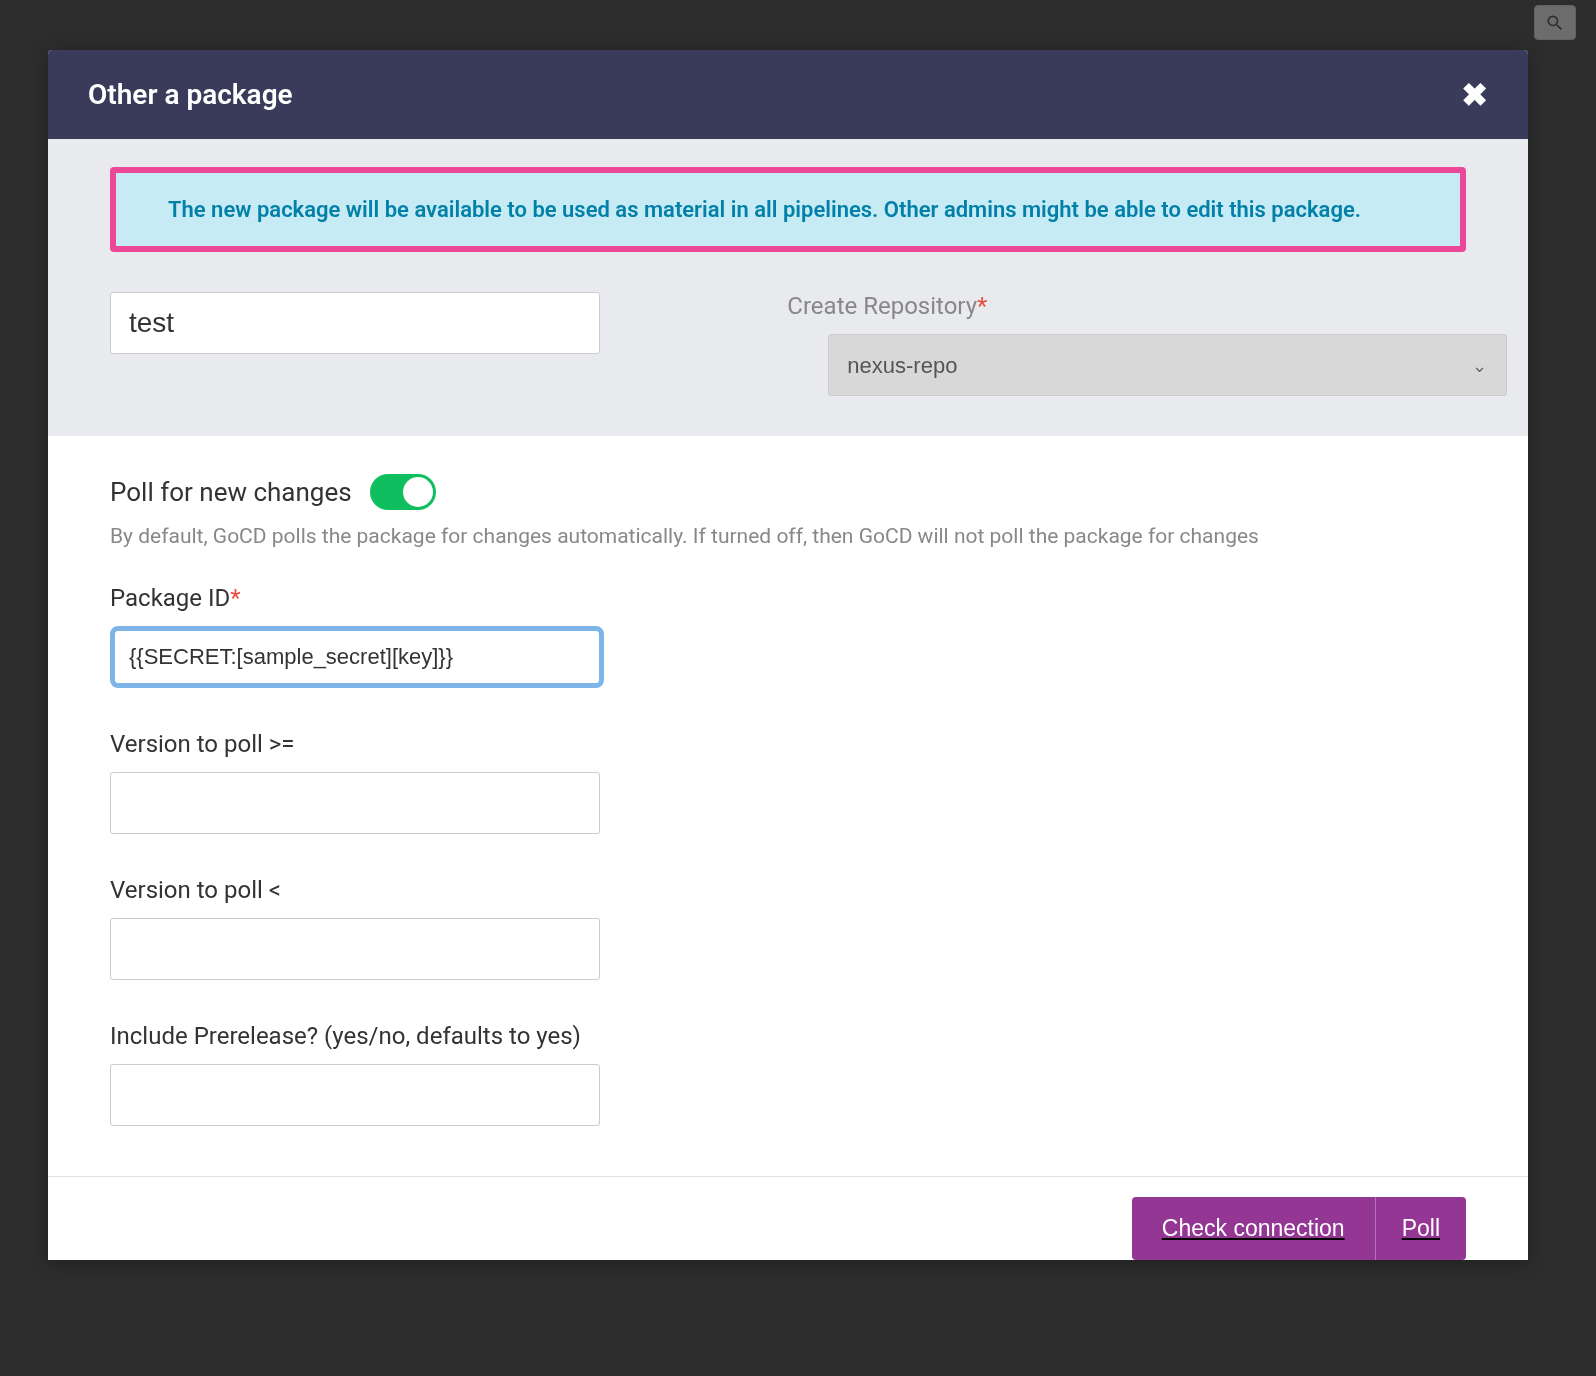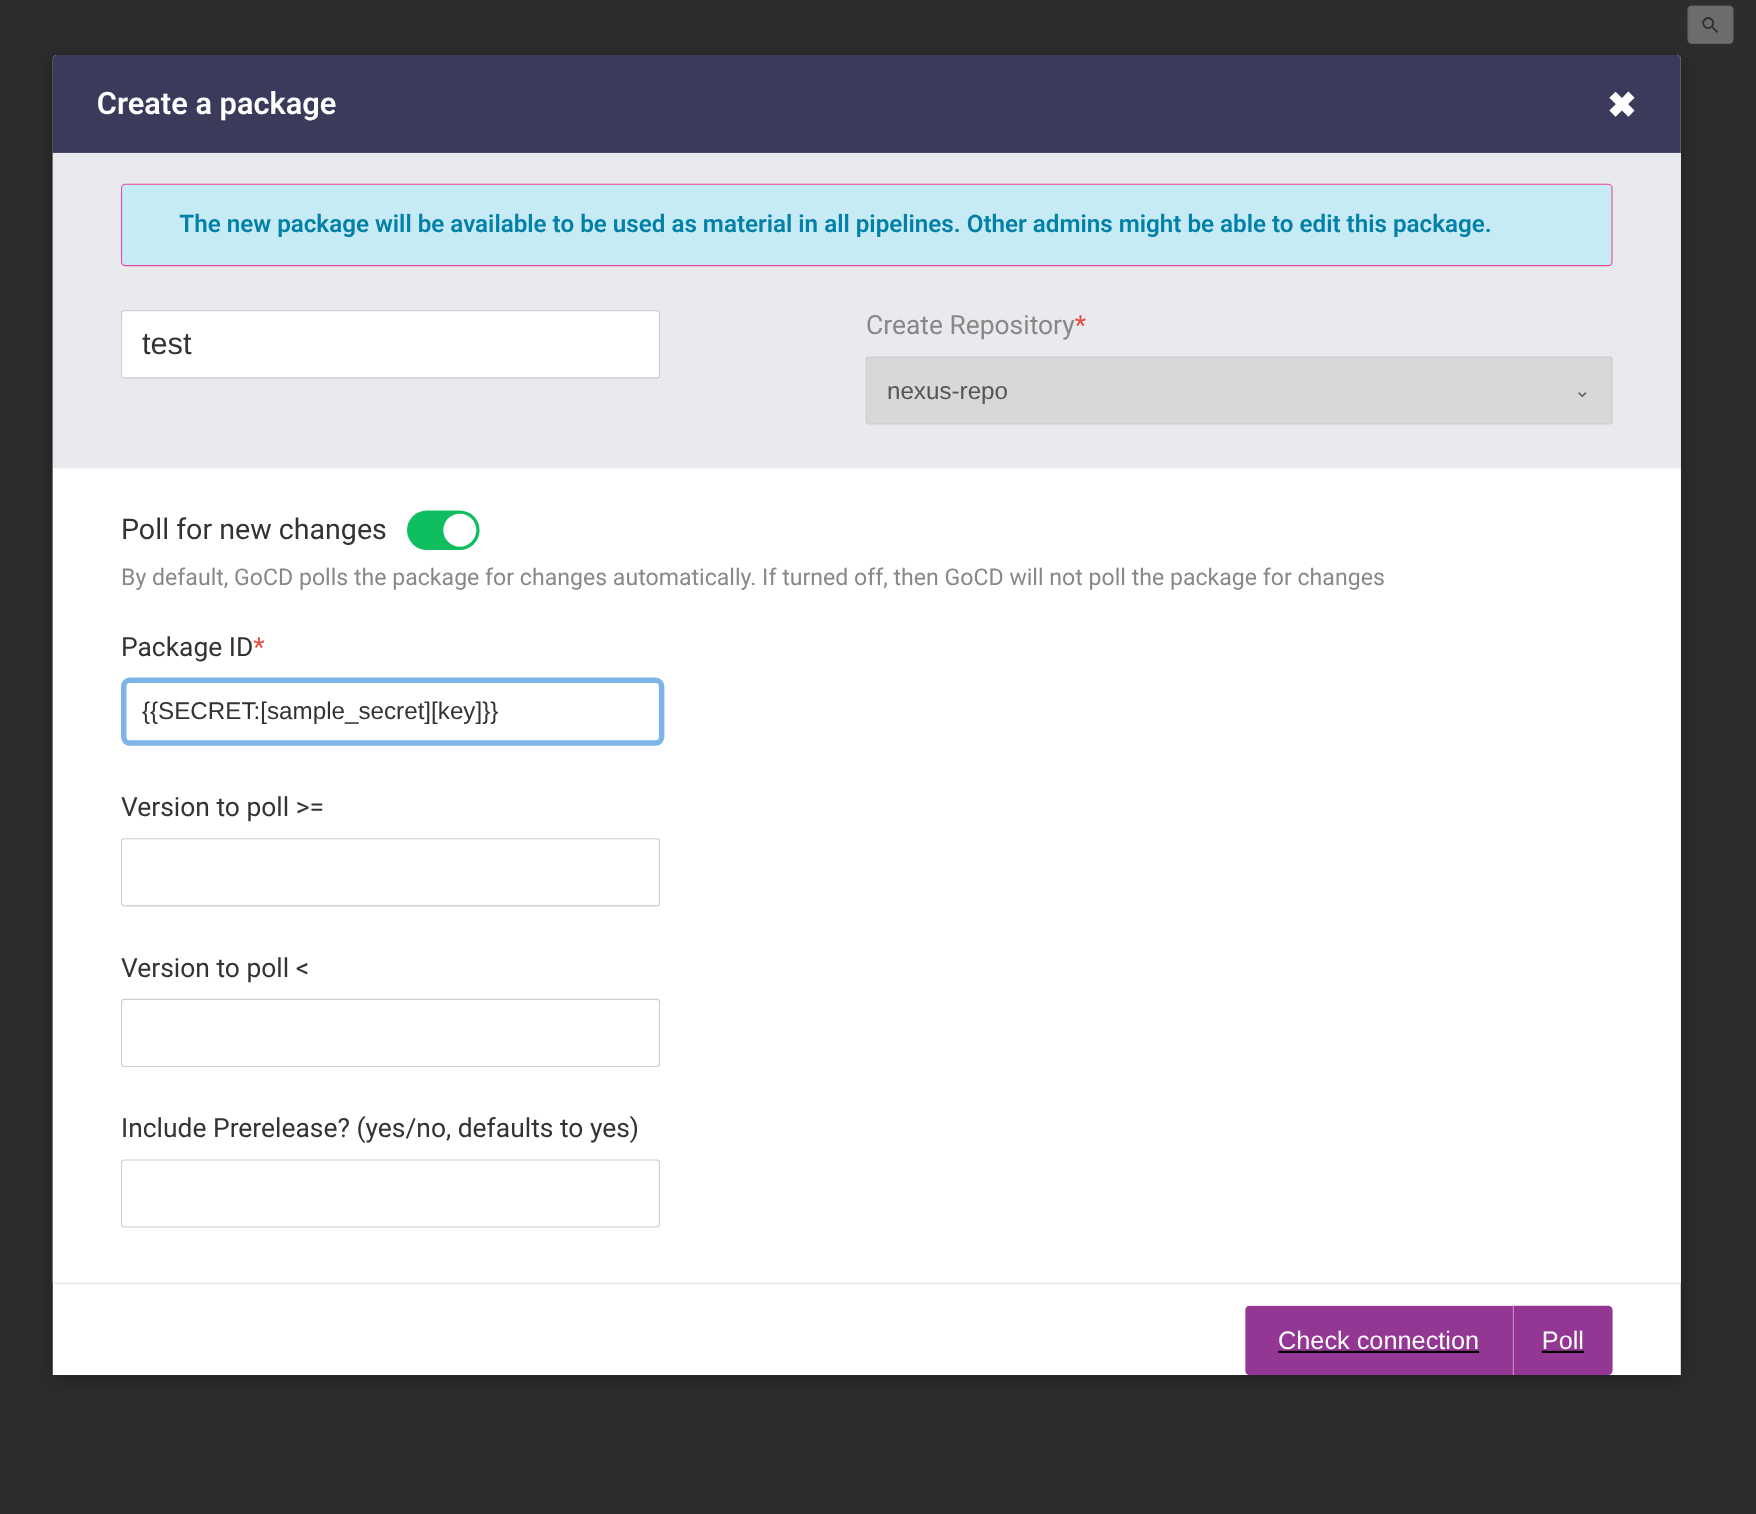--- a/index.html
+++ b/index.html
@@ -58,21 +58,21 @@
       cursor: pointer;
       font-weight: bold;
       line-height: 1;
     }
     .upper-section {
       background: #e8eaed;
       padding: 28px 62px 40px 62px;
     }
     .info-banner {
       background: #c7ebf5;
-      border: 1px solid #ec4899;
+      border: 6px solid #ec4899;
       border-radius: 4px;
       padding: 20px 52px;
       color: #0280a8;
       font-size: 22px;
       font-weight: 600;
       line-height: 1.5;
       margin-bottom: 40px;
     }
     .form-row {
       display: flex;
@@ -97,20 +97,21 @@
       border: 1px solid #ccc;
       border-radius: 3px;
       padding: 0 18px;
       font-size: 28px;
       color: #333;
       background: #fff;
     }
     .select-wrap {
       position: relative;
       width: 100%;
+      margin-left: 41px;
     }
     .select-input {
       width: 100%;
       height: 62px;
       border: 1px solid #ccc;
       border-radius: 3px;
       padding: 0 18px;
       font-size: 22px;
       color: #555;
       background: #d8d8d8;
@@ -210,21 +211,21 @@
 <div class="top-bar">
   <div class="search-box">
     <svg class="search-icon-svg" viewBox="0 0 24 24">
         <path d="M15.5 14h-.79l-.28-.27A6.471 6.471 0 0 0 16 9.5 6.5 6.5 0 1 0 9.5 16c1.61 0 3.09-.59 4.23-1.57l.27.28v.79l5 4.99L20.49 19l-4.99-5zm-6 0C7.01 14 5 11.99 5 9.5S7.01 5 9.5 5 14 7.01 14 9.5 11.99 14 9.5 14z"></path>
       </svg>
   </div>
 </div>
 
 <div class="modal">
   <div class="modal-header">
-    <div class="modal-title">Create a package</div>
+    <div class="modal-title">Other a package</div>
     <div class="close-btn">✖</div>
   </div>
 
   <div class="upper-section">
     <div class="info-banner">The new package will be available to be used as material in all pipelines. Other admins might be able to edit this package.</div>
     <div class="form-row">
       <div class="form-col left">
         <input type="text" class="text-input" value="test" style="">
       </div>
       <div class="form-col right">

